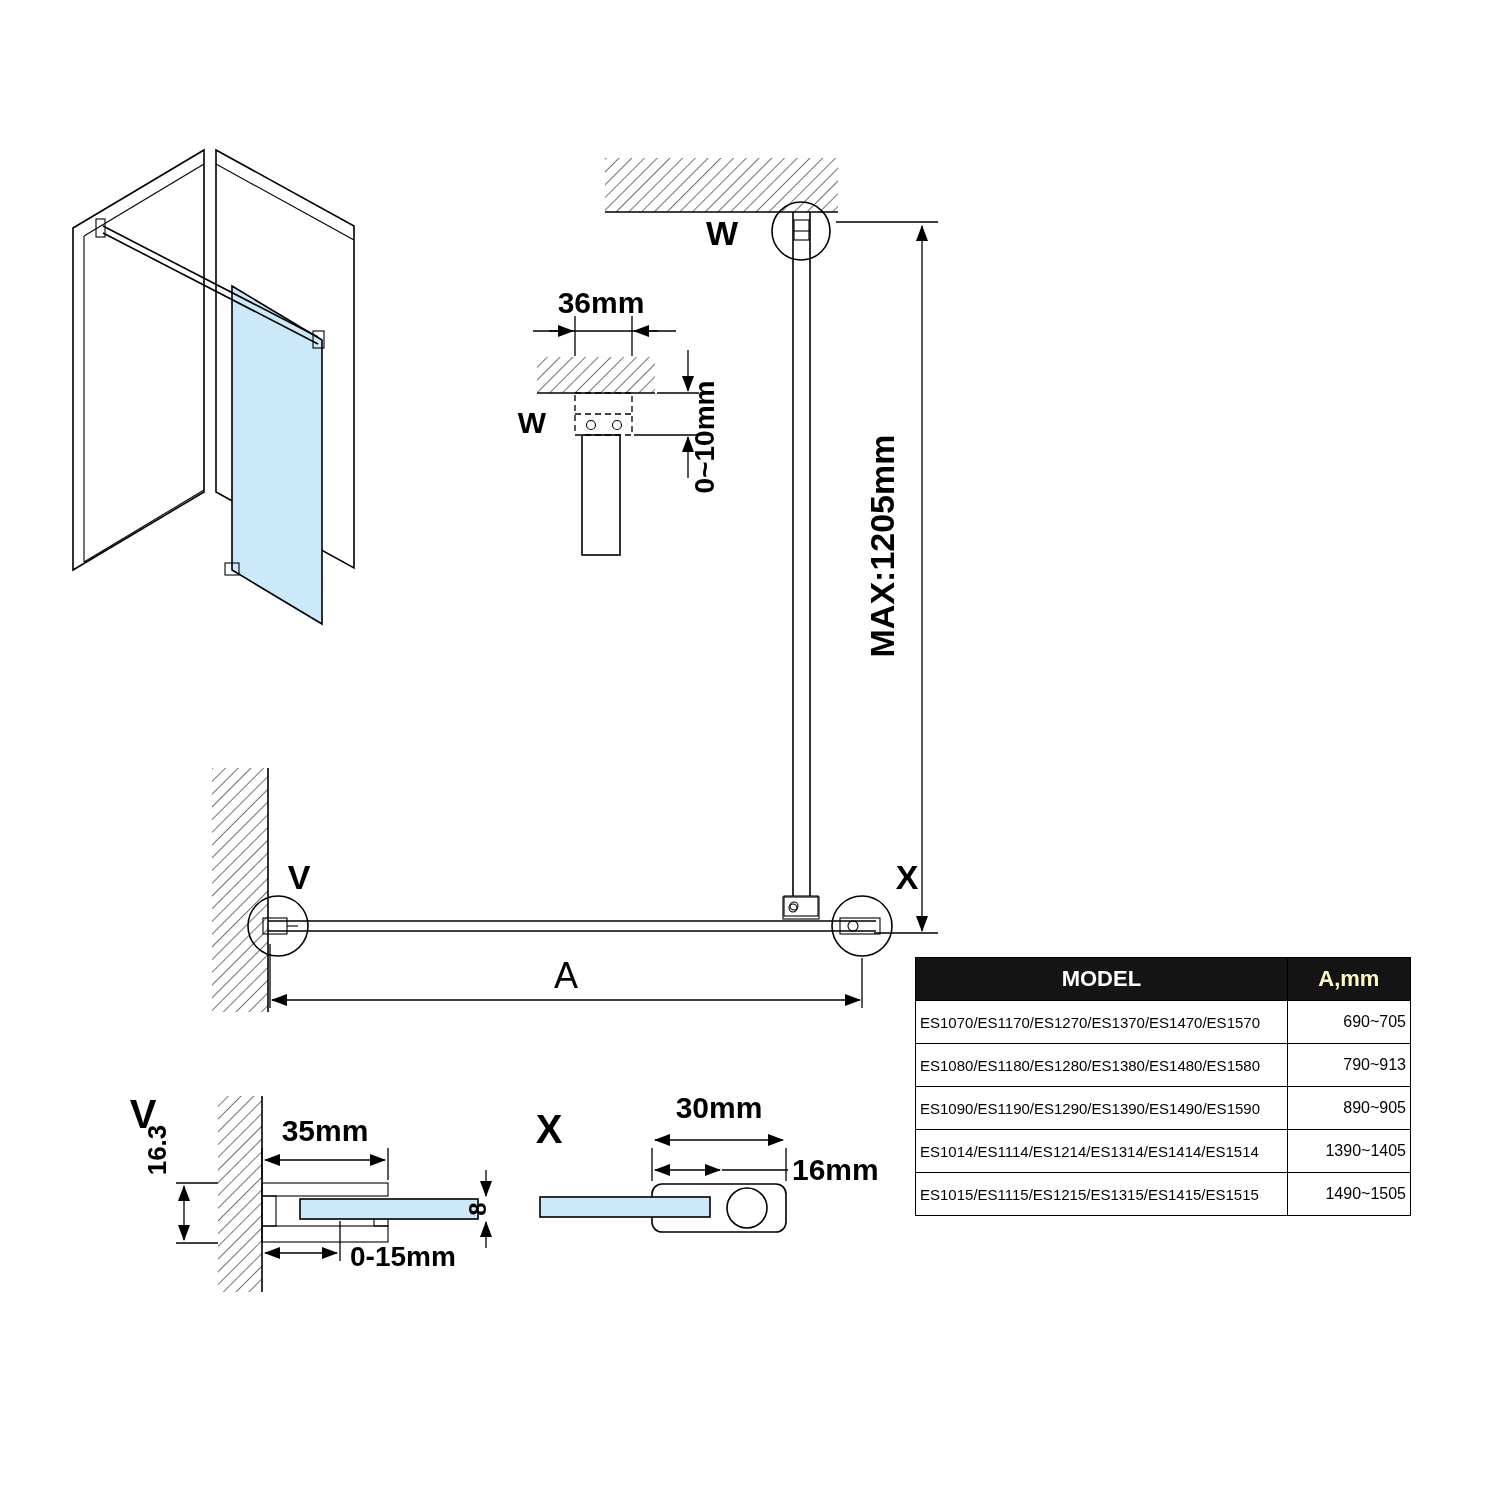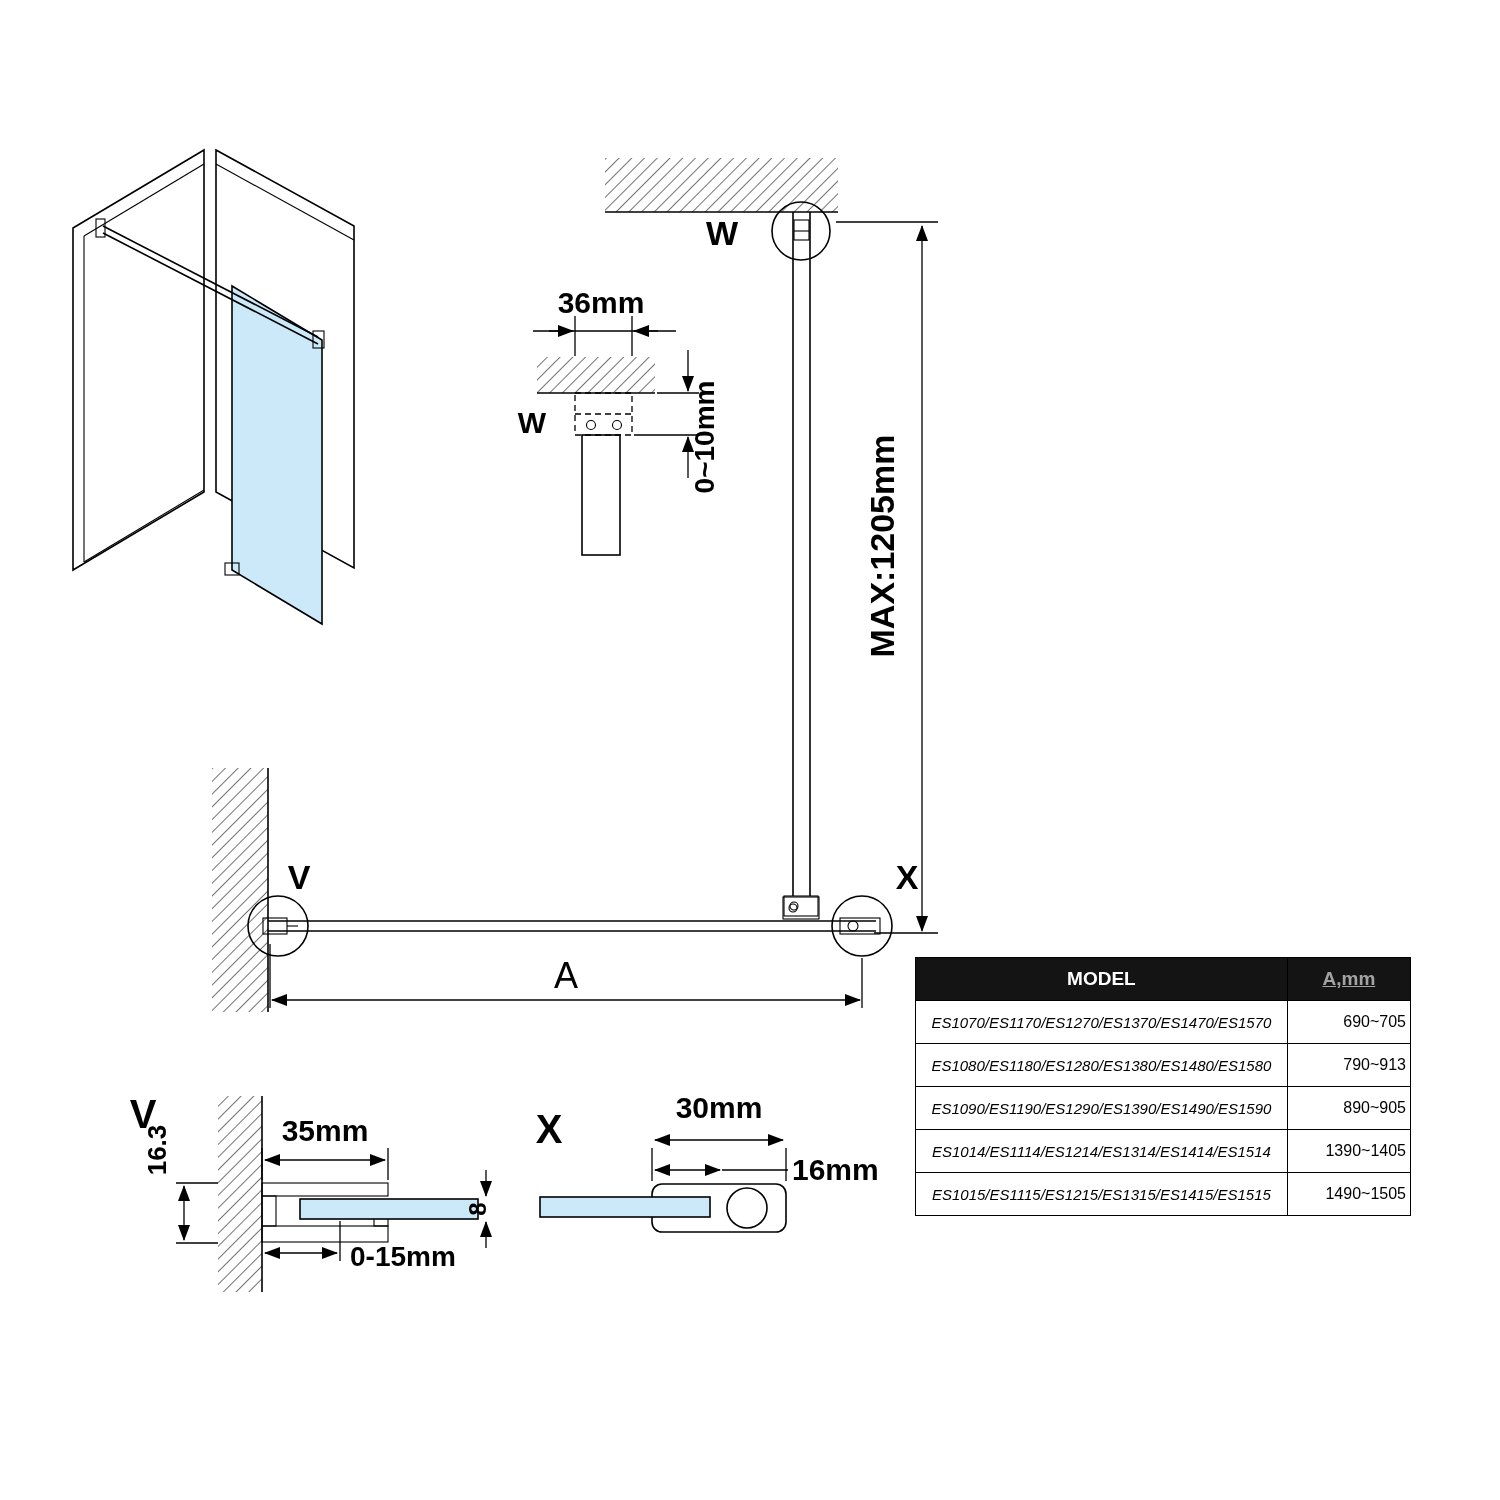--- a/index.html
+++ b/index.html
@@ -22,24 +22,24 @@
   .t28 { font-size:28px; font-weight:bold; }
   .t30 { font-size:30px; font-weight:bold; }
   .t34 { font-size:34px; font-weight:bold; }
   .t40 { font-size:40px; font-weight:bold; }
   .tn36{ font-size:36px; font-weight:normal; }
 
   
   .table-wrap { position:absolute; left:915px; top:957px; width:496px; }
   table { border-collapse:collapse; width:100%; table-layout:fixed; }
   th, td { border:1px solid #000; }
-  th { height:40px; font-size:19px; font-weight:bold; text-align:center; }
+  th { height:40px; font-size:22px; font-weight:bold; text-align:center; }
   th:first-child, td:first-child { width:74.5%; }
   td { height:38px; font-size:15px; padding:2px 4px; }
-  td.model { text-align:center; white-space:nowrap; overflow:hidden;font-style:italic; }
+  td.model { text-align:left; white-space:nowrap; overflow:hidden; }
   td.amm { text-align:right; font-size:16px; }
 </style>
 </head>
 <body>
 
 <div id="page">
 
 <svg width="1500" height="1500" viewBox="0 0 1500 1500">
   <defs>
     <pattern id="hatch" width="9" height="9" patternUnits="userSpaceOnUse" patternTransform="rotate(45)">
@@ -163,21 +163,21 @@
     <rect class="glass" x="540" y="1197" width="170" height="20" fill="#cbe9f9"></rect>
     <circle class="ln" cx="747" cy="1208" r="20" stroke-width="2" fill="#fff"></circle>
   </g>
 </svg>
 
 <div class="table-wrap">
   <table>
     <thead>
       <tr>
         <th style="background: rgb(20, 20, 20); color: rgb(255, 255, 255);">MODEL</th>
-        <th style="background: rgb(20, 20, 20); color: #a3a3a3; text-decoration: underline;">A,mm</th>
+        <th style="background: rgb(20, 20, 20); color: #fef9c3;">A,mm</th>
       </tr>
     </thead>
     <tbody id="tbody">
           <tr>
             <td class="model">ES1070/ES1170/ES1270/ES1370/ES1470/ES1570</td>
             <td class="amm">690~705</td>
           </tr>
           <tr>
             <td class="model">ES1080/ES1180/ES1280/ES1380/ES1480/ES1580</td>
             <td class="amm">790~913</td>

